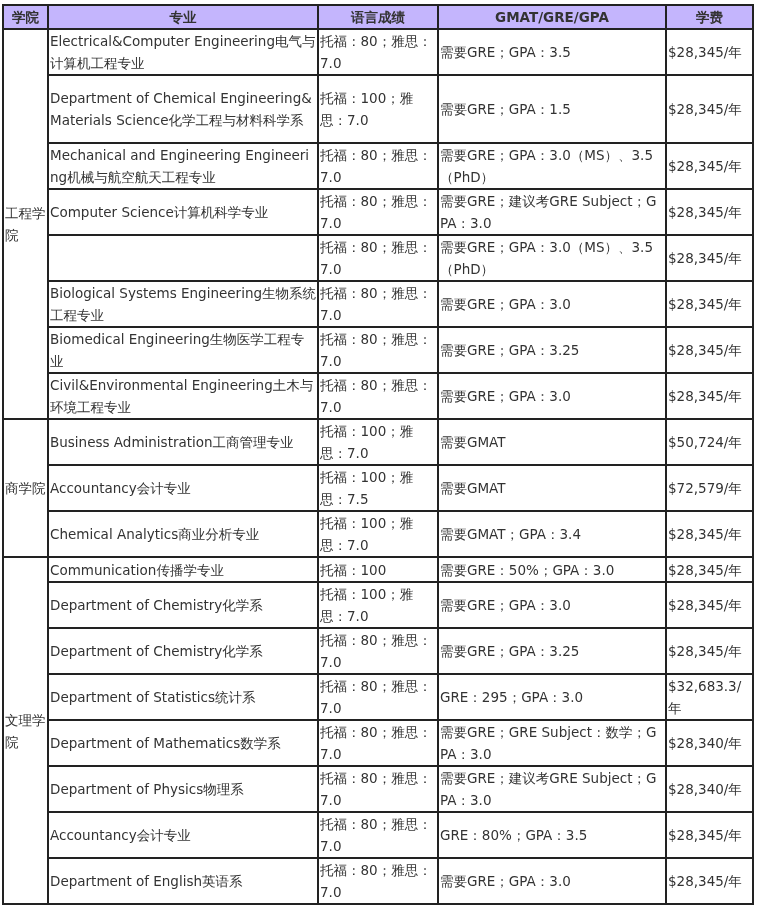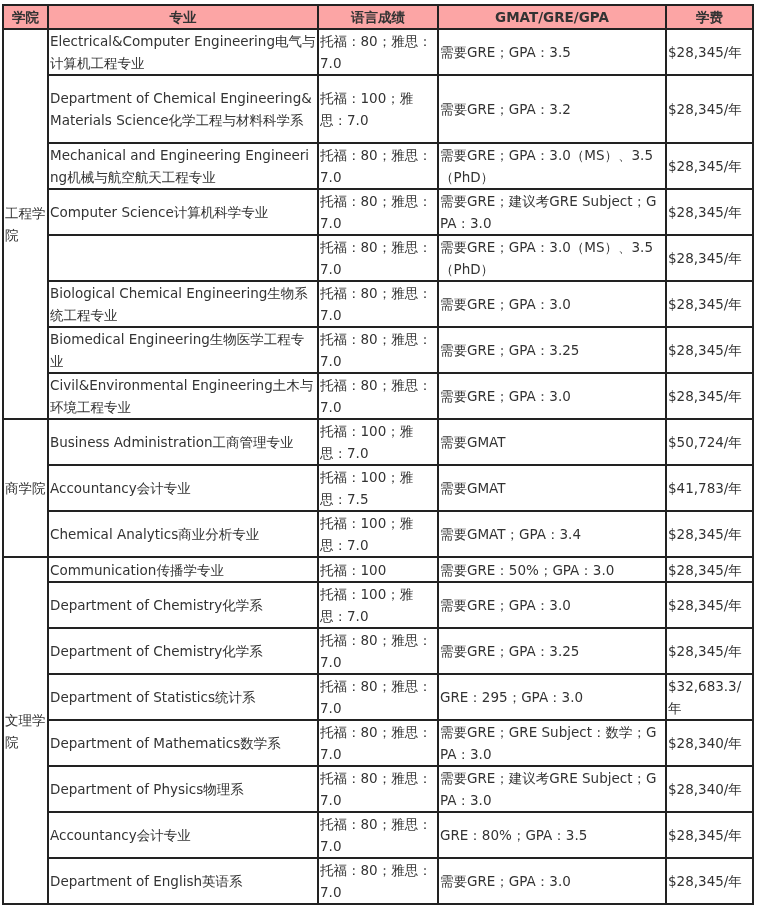--- a/index.html
+++ b/index.html
@@ -14,21 +14,21 @@
   }
   th, td {
     border: 2px solid #222222;
     padding: 0 1px;
     line-height: 22px;
     vertical-align: middle;
     text-align: left;
     word-break: break-all;
   }
   th {
-    background: #fca5a5;
+    background: #c4b5fd;
     font-weight: bold;
     text-align: center;
     height: 22px;
   }
   col.c1 { width: 45px; }
   col.c2 { width: 270px; }
   col.c3 { width: 120px; }
   col.c4 { width: 228px; }
   col.c5 { width: 87px; }
   tr.r1 td { height: 23px; }
@@ -60,21 +60,21 @@
     <tr class="r2">
       <td rowspan="8">工程学院</td>
       <td>Electrical&amp;Computer Engineering电气与计算机工程专业</td>
       <td>托福：80；雅思：7.0</td>
       <td>需要GRE；GPA：3.5</td>
       <td>$28,345/年</td>
     </tr>
     <tr class="r3">
       <td>Department of Chemical Engineering&amp;Materials Science化学工程与材料科学系</td>
       <td>托福：100；雅思：7.0</td>
-      <td>需要GRE；GPA：3.2</td>
+      <td>需要GRE；GPA：1.5</td>
       <td>$28,345/年</td>
     </tr>
     <tr class="r2">
       <td>Mechanical and Engineering Engineering机械与航空航天工程专业</td>
       <td>托福：80；雅思：7.0</td>
       <td>需要GRE；GPA：3.0（MS）、3.5（PhD）</td>
       <td>$28,345/年</td>
     </tr>
     <tr class="r2">
       <td>Computer Science计算机科学专业</td>
@@ -82,21 +82,21 @@
       <td>需要GRE；建议考GRE Subject；GPA：3.0</td>
       <td>$28,345/年</td>
     </tr>
     <tr class="r2">
       <td></td>
       <td>托福：80；雅思：7.0</td>
       <td>需要GRE；GPA：3.0（MS）、3.5（PhD）</td>
       <td>$28,345/年</td>
     </tr>
     <tr class="r2">
-      <td>Biological Chemical Engineering生物系统工程专业</td>
+      <td>Biological Systems Engineering生物系统工程专业</td>
       <td>托福：80；雅思：7.0</td>
       <td>需要GRE；GPA：3.0</td>
       <td>$28,345/年</td>
     </tr>
     <tr class="r2">
       <td>Biomedical Engineering生物医学工程专业</td>
       <td>托福：80；雅思：7.0</td>
       <td>需要GRE；GPA：3.25</td>
       <td>$28,345/年</td>
     </tr>
@@ -111,21 +111,21 @@
       <td rowspan="3">商学院</td>
       <td>Business Administration工商管理专业</td>
       <td>托福：100；雅思：7.0</td>
       <td>需要GMAT</td>
       <td>$50,724/年</td>
     </tr>
     <tr class="r2">
       <td>Accountancy会计专业</td>
       <td>托福：100；雅思：7.5</td>
       <td>需要GMAT</td>
-      <td>$41,783/年</td>
+      <td>$72,579/年</td>
     </tr>
     <tr class="r2">
       <td>Chemical Analytics商业分析专业</td>
       <td>托福：100；雅思：7.0</td>
       <td>需要GMAT；GPA：3.4</td>
       <td>$28,345/年</td>
     </tr>
 
     <tr class="r1">
       <td rowspan="8">文理学院</td>

